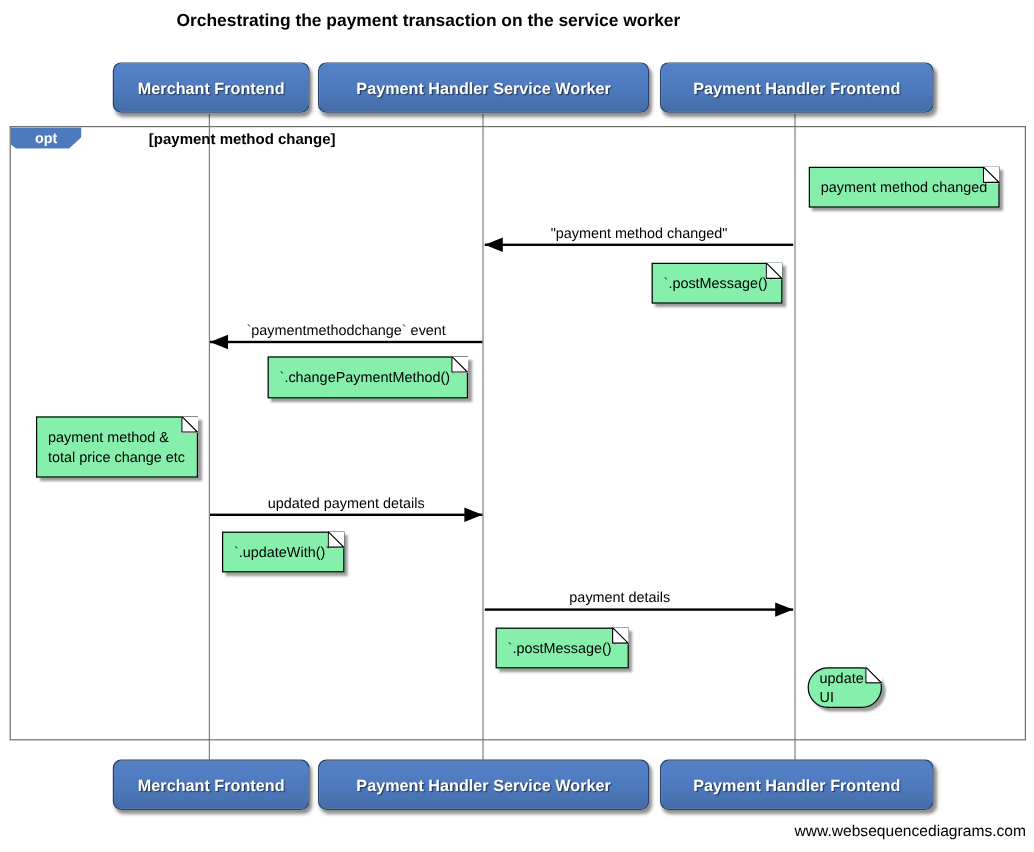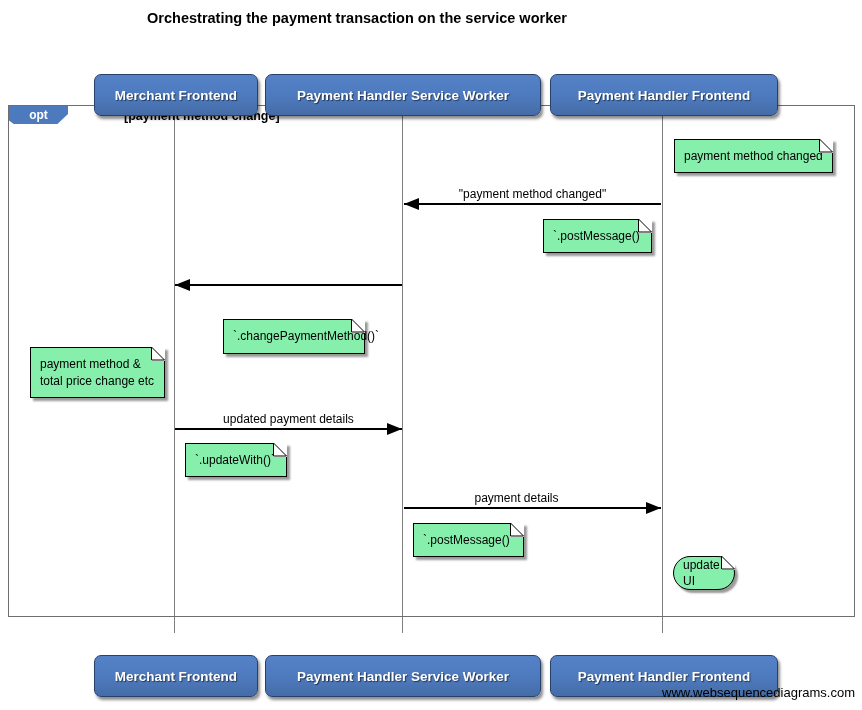--- a/index.html
+++ b/index.html
@@ -15,21 +15,20 @@
   .lifeline{position:absolute;width:1px;background:var(--lifeline,#7f7f7f);top:95px;height:538px;}
   
   .actor{
     position:absolute;height:40px;border-radius:7px;
     background:linear-gradient(180deg,#5581c7 0%,var(--actor-fill,#4d79bd) 55%,#456ca6 100%);
     border:1px solid var(--actor-border,#27416b);
     color:#fff;font-weight:bold;font-size:13.5px;
     display:flex;align-items:center;justify-content:center;
     box-shadow:2px 3px 3px rgba(0,0,0,0.45);
     text-shadow:1px 1px 1px rgba(0,0,0,0.55);
-    margin-top:22px;
   }
   
   .fragment{position:absolute;left:8px;top:105px;width:847px;height:512px;border:1px solid #6e6e6e;box-sizing:border-box;}
   .opt-tab{
     position:absolute;left:9px;top:106px;width:59px;height:18px;
     background:var(--actor-fill,#4d79bd);color:#fff;font-weight:bold;font-size:12px;
     display:flex;align-items:center;justify-content:center;
     clip-path:polygon(0 0,100% 0,100% 45%,82% 100%,8% 100%,0 80%);
   }
   .guard{position:absolute;left:84px;top:109px;font-size:12.5px;font-weight:bold;margin-left:40px;}
@@ -70,20 +69,21 @@
     <span>Payment Handler Service Worker</span>
   </div>
   <div class="actor" style="left:550px;top:52px;width:226px;">
     <span>Payment Handler Frontend</span>
   </div>
 
   <div class="msg-label" style="left:404px;top:186px;width:257px;">"payment method changed"</div>
   <div class="msg-line" style="left:404px;top:203px;width:257px;"></div>
   <div class="arrow-left" style="left:404px;top:198px;"></div>
 
+  <div class="msg-label" style="left:175px;top:267px;width:227px;">`paymentmethodchange` event</div>
   <div class="msg-line" style="left:175px;top:284px;width:227px;"></div>
   <div class="arrow-left" style="left:175px;top:279px;"></div>
 
   <div class="msg-label" style="left:175px;top:411px;width:227px;">updated payment details</div>
   <div class="msg-line" style="left:175px;top:428px;width:227px;"></div>
   <div class="arrow-right" style="left:387px;top:423px;"></div>
 
   <div class="msg-label" style="left:404px;top:490px;width:225px;">payment details</div>
   <div class="msg-line" style="left:404px;top:507px;width:257px;"></div>
   <div class="arrow-right" style="left:646px;top:502px;"></div>
@@ -97,21 +97,21 @@
   </div>
 
   <div class="note" style="left:543px;top:219px;width:109px;height:34px;">
     <svg class="fold" width="14" height="14" viewBox="0 0 14 14">
         <rect width="14" height="14" fill="#ffffff"></rect>
         <path d="M0.5 0 L13.5 13 L0.5 13 Z" fill="#ffffff" stroke="#000000" stroke-width="1"></path>
       </svg>
     <span>`.postMessage()`</span>
   </div>
 
-  <div class="note" style="left:223px;top:297px;width:142px;height:35px;margin-top:22px;">
+  <div class="note" style="left:223px;top:297px;width:167px;height:35px;">
     <svg class="fold" width="14" height="14" viewBox="0 0 14 14">
         <rect width="14" height="14" fill="#ffffff"></rect>
         <path d="M0.5 0 L13.5 13 L0.5 13 Z" fill="#ffffff" stroke="#000000" stroke-width="1"></path>
       </svg>
     <span>`.changePaymentMethod()`</span>
   </div>
 
   <div class="note" style="left:185px;top:443px;width:102px;height:34px;">
     <svg class="fold" width="14" height="14" viewBox="0 0 14 14">
         <rect width="14" height="14" fill="#ffffff"></rect>

